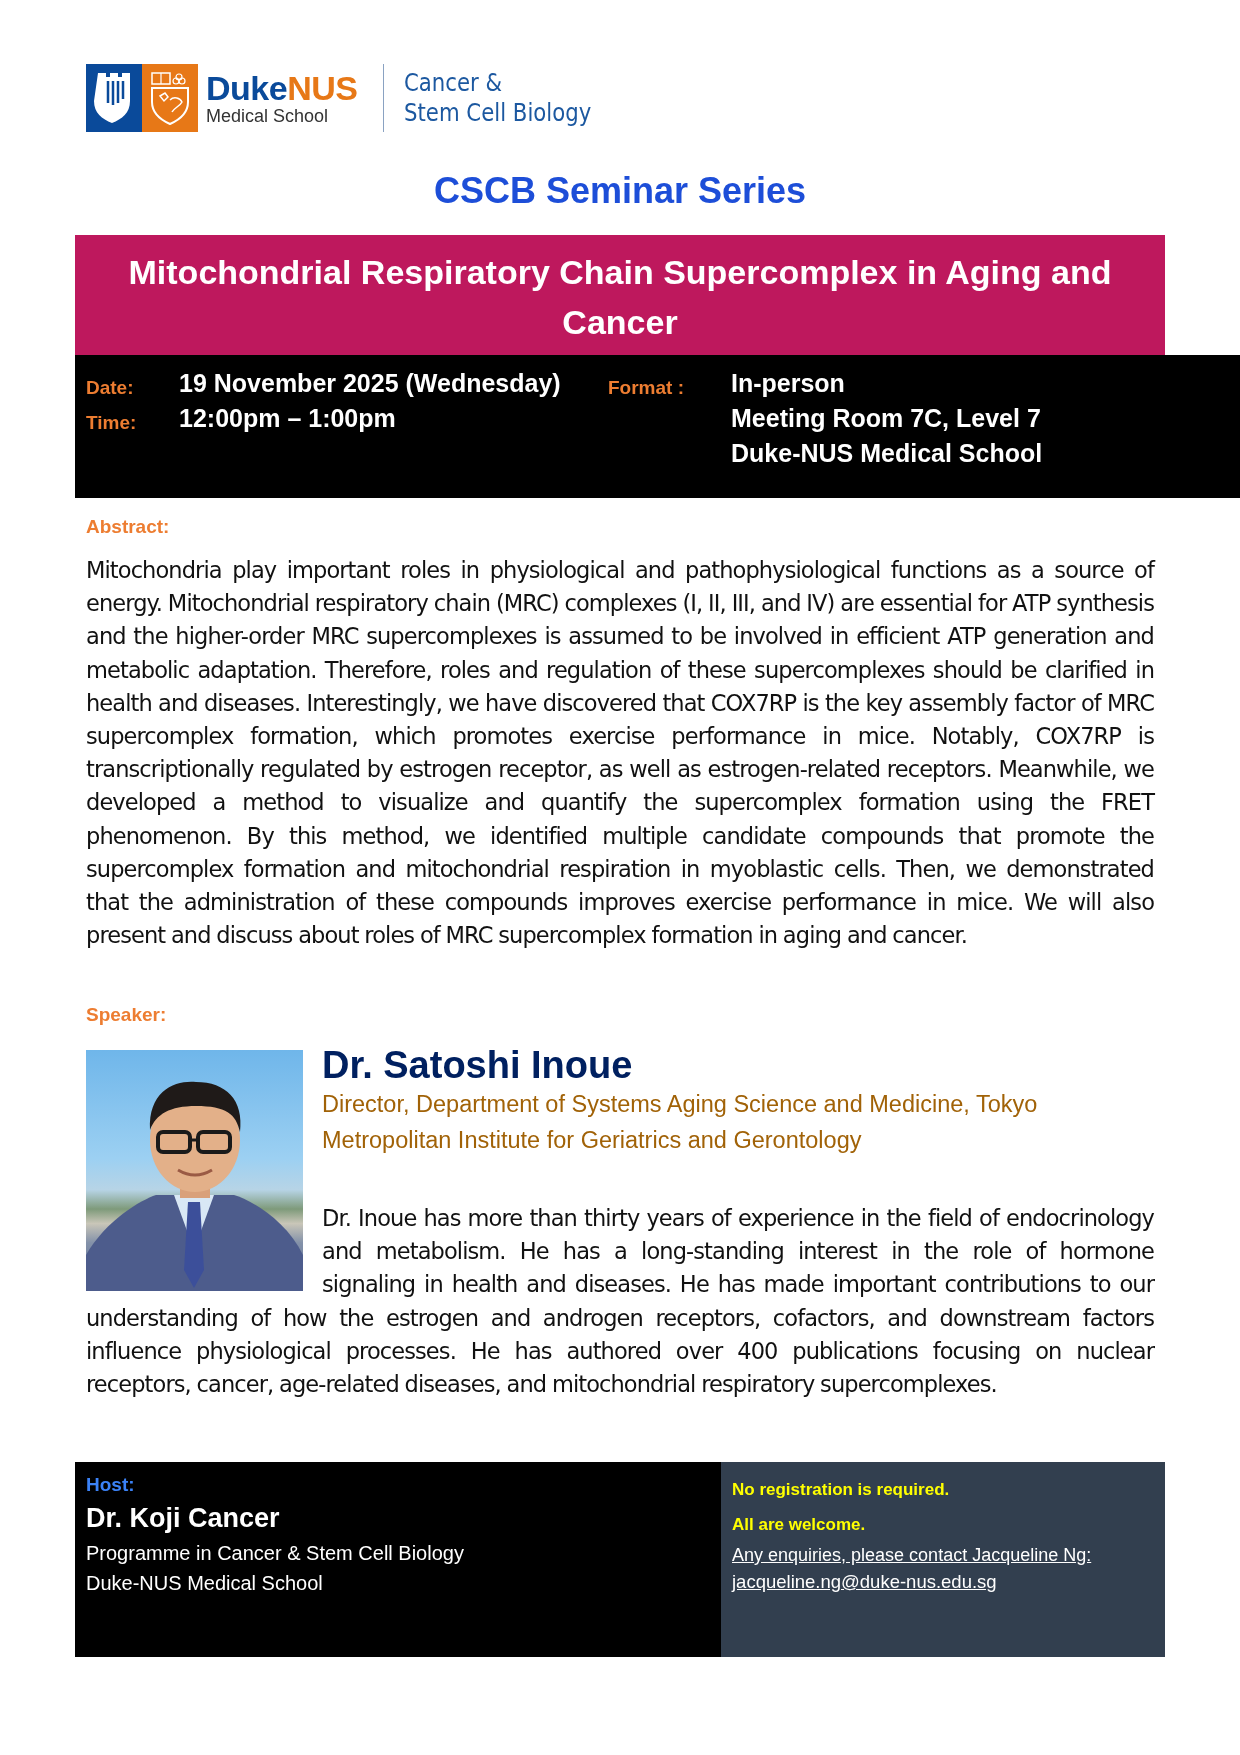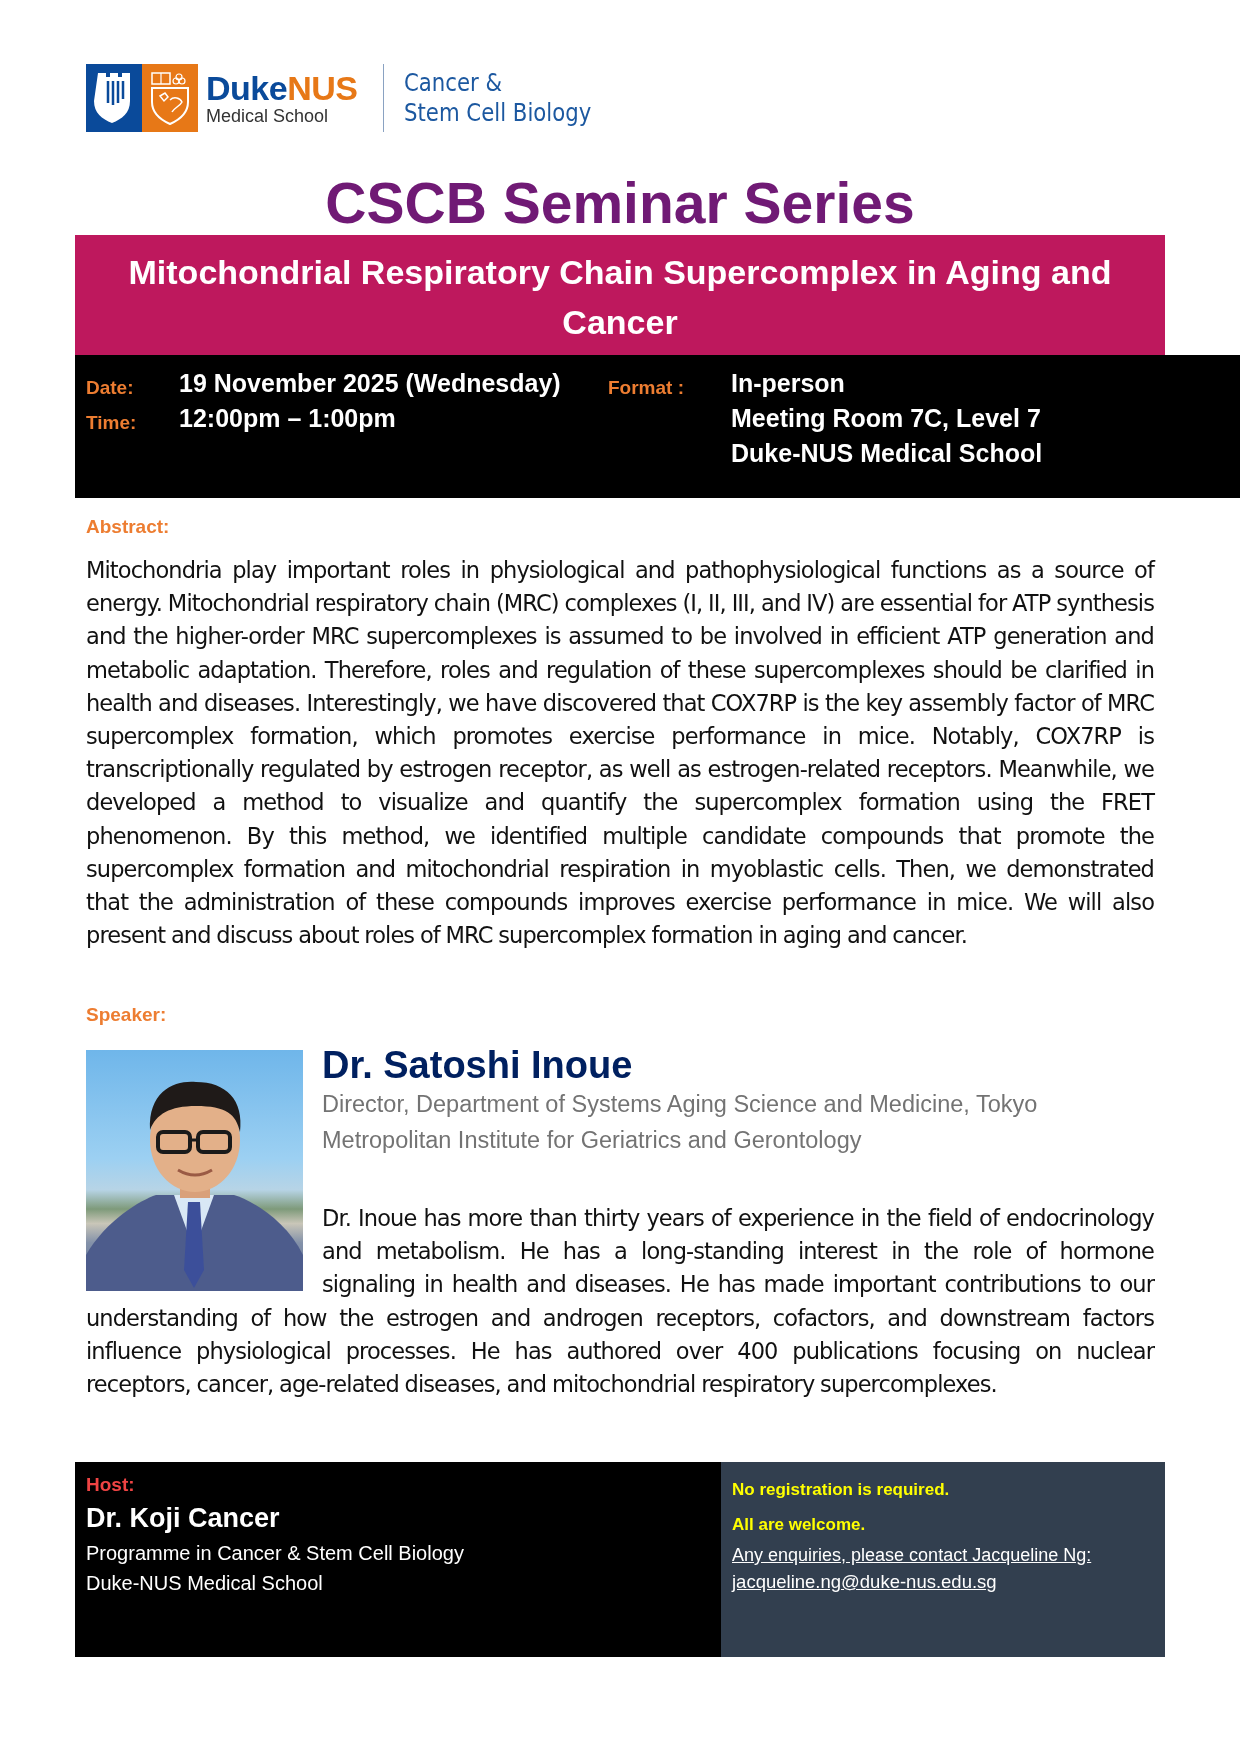--- a/index.html
+++ b/index.html
@@ -12,43 +12,43 @@
   .shield-blue { background: #0a4a9a; }
   .shield-orange { background: #e77817; }
   .logo-text { margin-left: 8px; display: flex; flex-direction: column; justify-content: center; height: 68px; }
   .logo-main { font-weight: bold; font-size: 34px; line-height: 36px; letter-spacing: -0.5px; }
   .logo-main .duke { color: #0a4a9a; }
   .logo-main .nus { color: #e77817; }
   .logo-sub { font-size: 18px; color: #333; line-height: 20px; }
   .logo-divider { width: 1px; height: 68px; background: #8aa2c2; margin-left: 26px; margin-right: 20px; }
   .dept { color: #1c58a0; font-size: 25px; line-height: 30px; font-family: "DejaVu Sans", sans-serif; transform: scaleX(0.85); transform-origin: left center; white-space: nowrap; }
 
-  .series-title { position: absolute; left: 0; width: 1240px; top: 170px; text-align: center; font-weight: bold; font-size: 57px; color: #701a75; }
+  .series-title { position: absolute; left: 0; width: 1240px; top: 170px; text-align: center; font-weight: bold; font-size: 36px; color: #1d4ed8; }
 
   .topic-band { position: absolute; left: 75px; top: 235px; width: 1090px; height: 120px; background: #be185d; color: #fff; text-align: center; font-weight: bold; font-size: 34px; line-height: 50px; padding: 12px 20px 0; }
 
   .info-band { position: absolute; left: 75px; top: 355px; width: 1231px; height: 143px; background: #000000; color: #fff; }
   .info-band .lbl { position: absolute; color: #ed7d31; font-weight: bold; font-size: 19px; }
   .info-band .val { position: absolute; color: #fff; font-weight: bold; font-size: 25px; white-space: nowrap; }
 
   .section-label { position: absolute; left: 86px; color: #ed7d31; font-weight: bold; font-size: 19px; }
 
   .body-text { position: absolute; font-size: 22.5px; line-height: 33.2px; text-align: justify; color: #111; font-family: "DejaVu Sans", sans-serif; letter-spacing: -0.9px; word-spacing: -0.5px; }
   .abstract { left: 86px; top: 554px; width: 1068px; }
 
   .photo { position: absolute; left: 86px; top: 1050px; width: 217px; height: 241px; overflow: hidden;
     background: linear-gradient(180deg, #6fb6ea 0%, #9cd0f2 45%, #b7d4e6 58%, #7e9a7a 66%, #c9c6b8 72%, #8391a9 80%, #5b6c95 100%); }
 
   .speaker-name { position: absolute; left: 322px; top: 1044px; color: #002060; font-weight: bold; font-size: 38px; }
-  .speaker-title { position: absolute; left: 322px; top: 1086px; width: 840px; font-size: 23.5px; line-height: 36px; color: #737373; }
+  .speaker-title { position: absolute; left: 322px; top: 1086px; width: 840px; font-size: 23.5px; line-height: 36px; color: #a16207; }
   .bio { left: 86px; top: 1202px; width: 1068px; }
 
   .footer-left { position: absolute; left: 75px; top: 1462px; width: 646px; height: 195px; background: #000; color: #fff; padding: 10px 0 0 11px; }
   .footer-right { position: absolute; left: 721px; top: 1462px; width: 444px; height: 195px; background: #323f4f; color: #fff; padding: 10px 0 0 11px; }
-  .host-label { color: #ef4444; font-weight: bold; font-size: 19px; line-height: 26px; }
+  .host-label { color: #3b82f6; font-weight: bold; font-size: 19px; line-height: 26px; }
   .host-name { font-weight: bold; font-size: 27px; line-height: 40px; }
   .host-info { font-size: 20px; line-height: 30px; }
   .reg { color: #ffff00; font-weight: bold; font-size: 17px; line-height: 35px; }
   .enq { font-size: 18px; line-height: 27px; text-decoration: underline; }
   .email { font-size: 18.5px; line-height: 25px; text-decoration: underline; color: #fff; text-align: right; }
 </style>
 </head>
 <body>
 
 <div class="logo-row">

